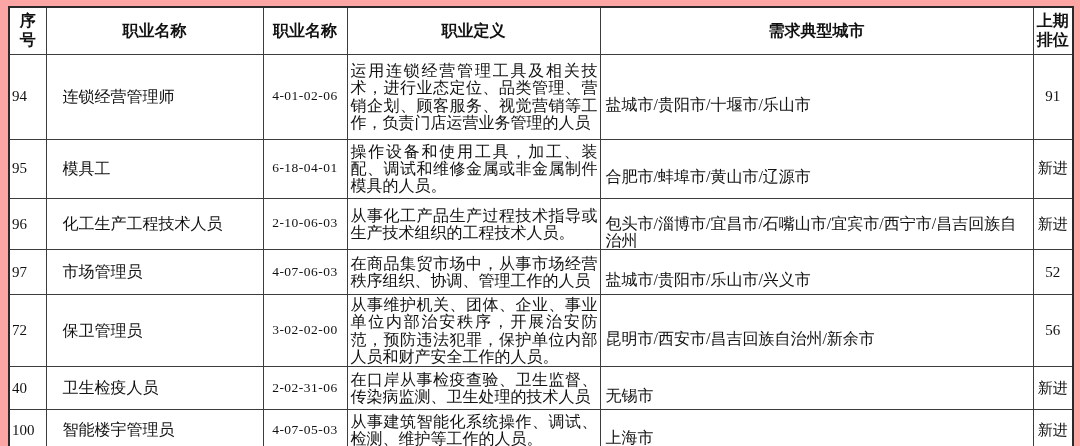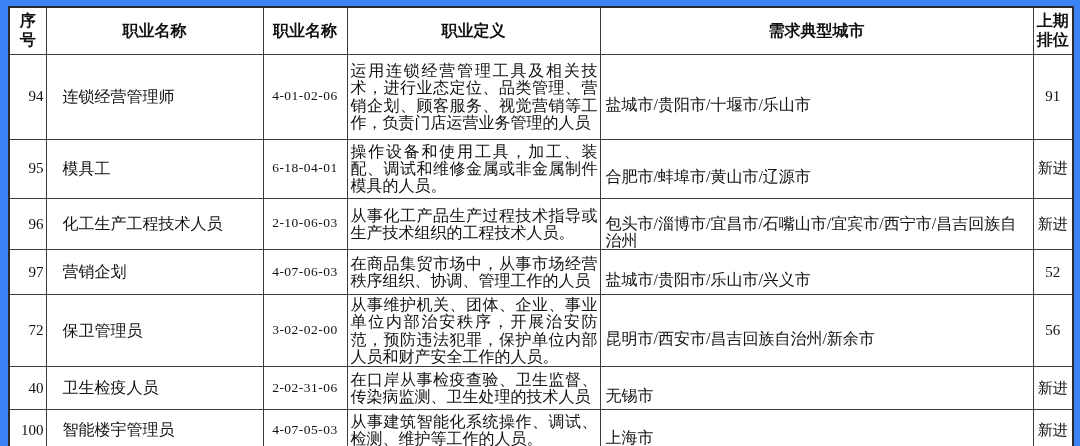--- a/index.html
+++ b/index.html
@@ -7,21 +7,21 @@
     padding: 0;
     background: #ffffff;
     font-family: "Liberation Serif", "DejaVu Serif", serif;
     color: #111;
   }
   .page {
     width: 1080px;
     height: 446px;
     box-sizing: border-box;
     padding: 6px 8px 2px 8px;
-    background: #3b82f6;
+    background: #fca5a5;
     overflow: hidden;
   }
   table.rank-table {
     border-collapse: collapse;
     table-layout: fixed;
     width: 1064px;
     background: #fff;
   }
   table.rank-table th,
   table.rank-table td {
@@ -39,21 +39,21 @@
     text-align: center;
     padding: 2px 2px;
     line-height: 1.15;
     border-bottom-width: 2px;
   }
   td {
     font-size: 16px;
     line-height: 1.08;
   }
   td.c-index {
-    text-align: right;
+    text-align: left;
     font-size: 15px;
     padding: 4px 2px;
     margin-left: 32px;
   }
   td.c-name {
     text-align: left;
     padding: 0 4px 0 16px;
   }
   td.c-code {
     text-align: center;
@@ -120,21 +120,21 @@
       <tr style="height:49px">
         <td class="c-index">96</td>
         <td class="c-name">化工生产工程技术人员</td>
         <td class="c-code">2-10-06-03</td>
         <td class="c-def">从事化工产品生产过程技术指导或生产技术组织的工程技术人员。</td>
         <td class="c-cities">包头市/淄博市/宜昌市/石嘴山市/宜宾市/西宁市/昌吉回族自治州</td>
         <td class="c-rank">新进</td>
       </tr>
       <tr style="height:45px">
         <td class="c-index">97</td>
-        <td class="c-name">营销企划</td>
+        <td class="c-name">市场管理员</td>
         <td class="c-code">4-07-06-03</td>
         <td class="c-def">在商品集贸市场中，从事市场经营秩序组织、协调、管理工作的人员</td>
         <td class="c-cities">盐城市/贵阳市/乐山市/兴义市</td>
         <td class="c-rank">52</td>
       </tr>
       <tr style="height:67px">
         <td class="c-index">72</td>
         <td class="c-name">保卫管理员</td>
         <td class="c-code">3-02-02-00</td>
         <td class="c-def">从事维护机关、团体、企业、事业单位内部治安秩序，开展治安防范，预防违法犯罪，保护单位内部人员和财产安全工作的人员。</td>

